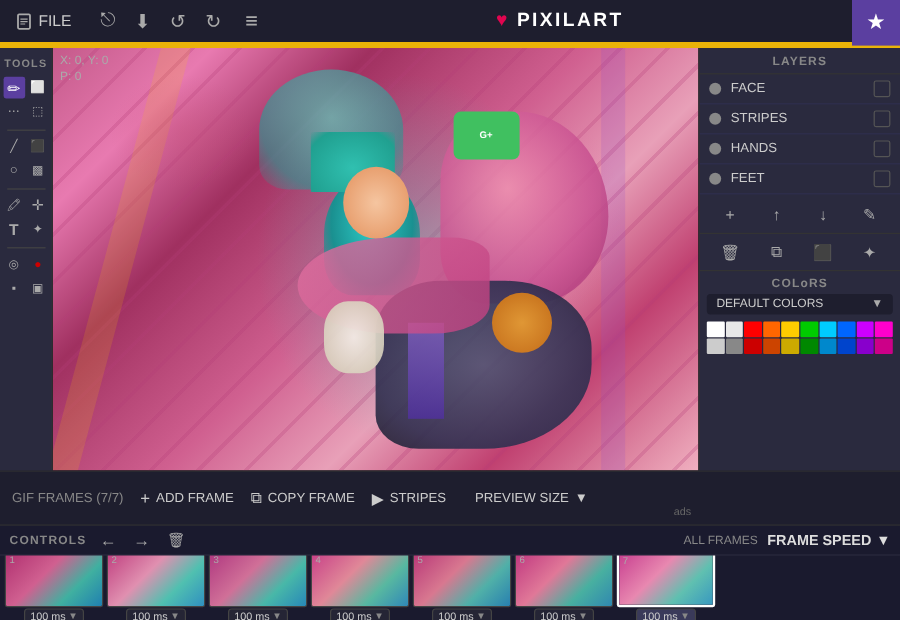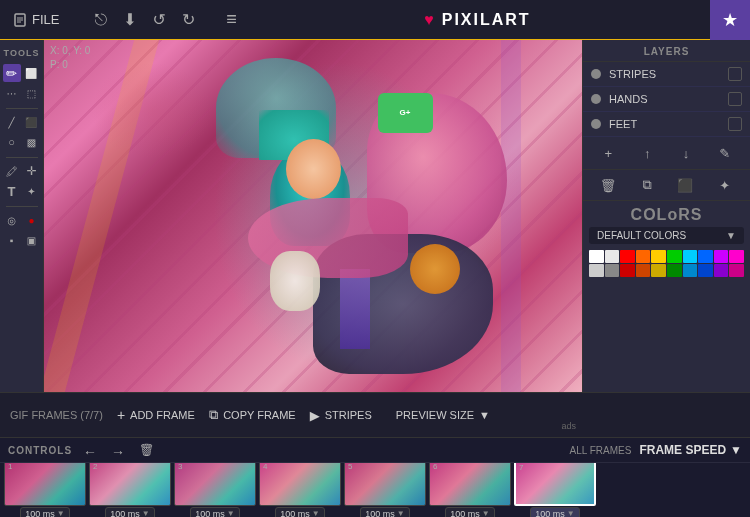--- a/index.html
+++ b/index.html
@@ -1,21 +1,21 @@
 <!DOCTYPE html>
 <html><head>
   <meta charset="utf-8">
   <style>
     * { margin: 0; padding: 0; box-sizing: border-box; }
     body { width: 750px; height: 517px; overflow: hidden; background: #1a1a2e; font-family: Arial, sans-serif; }
 
     
     .topbar {
       display: flex; align-items: center; height: 40px;
-      background: #1e1e2e; border-bottom: 1px solid #eab308; gap: 11px;
+      background: #1e1e2e; border-bottom: 5px solid #eab308;
     }
     .topbar-file {
       display: flex; align-items: center; gap: 4px;
       padding: 0 12px; height: 100%; color: #ccc; font-size: 13px;
     }
     .topbar-actions {
       display: flex; align-items: center; gap: 16px;
       padding: 0 12px; color: #aaa;
     }
     .topbar-menu { color: #aaa; padding: 0 8px; font-size: 18px; }
@@ -202,21 +202,21 @@
     }
     .layer-action-btn {
       width: 22px; height: 22px; display: flex; align-items: center;
       justify-content: center; color: #aaa; font-size: 13px; cursor: pointer;
     }
     .layer-actions2 {
       display: flex; align-items: center; justify-content: space-around;
       padding: 4px 6px; border-bottom: 1px solid #333;
     }
     .colors-header {
-      text-align: center; color: #888; font-size: 16px; font-weight: bold;
+      text-align: center; color: #888; font-size: 10px; font-weight: bold;
       letter-spacing: 1px; padding: 5px 0 3px;
     }
     .colors-dropdown {
       display: flex; align-items: center; justify-content: space-between;
       padding: 3px 8px; background: #1e1e2e; margin: 0 6px 4px;
       border-radius: 3px; cursor: pointer;
     }
     .colors-dropdown-label { color: #ccc; font-size: 10px; }
     .colors-dropdown-arrow { color: #aaa; font-size: 10px; }
     .color-palette {
@@ -402,20 +402,25 @@
       <div class="char-orange-circle"></div>
       <div class="canvas-pink-arm"></div>
       <div class="white-hands"></div>
       <div class="char-green-badge" style="font-size:8px;">G+</div>
     </div>
   </div>
 
   <div class="right-panel">
     <div class="layers-header">LAYERS</div>
 
+    <div class="layer-item">
+      <div class="layer-dot" style="background:#888;"></div>
+      <div class="layer-name">FACE</div>
+      <div class="layer-visibility"></div>
+    </div>
     <div class="layer-item">
       <div class="layer-dot" style="background:#888;"></div>
       <div class="layer-name">STRIPES</div>
       <div class="layer-visibility"></div>
     </div>
     <div class="layer-item">
       <div class="layer-dot" style="background:#888;"></div>
       <div class="layer-name">HANDS</div>
       <div class="layer-visibility"></div>
     </div>

